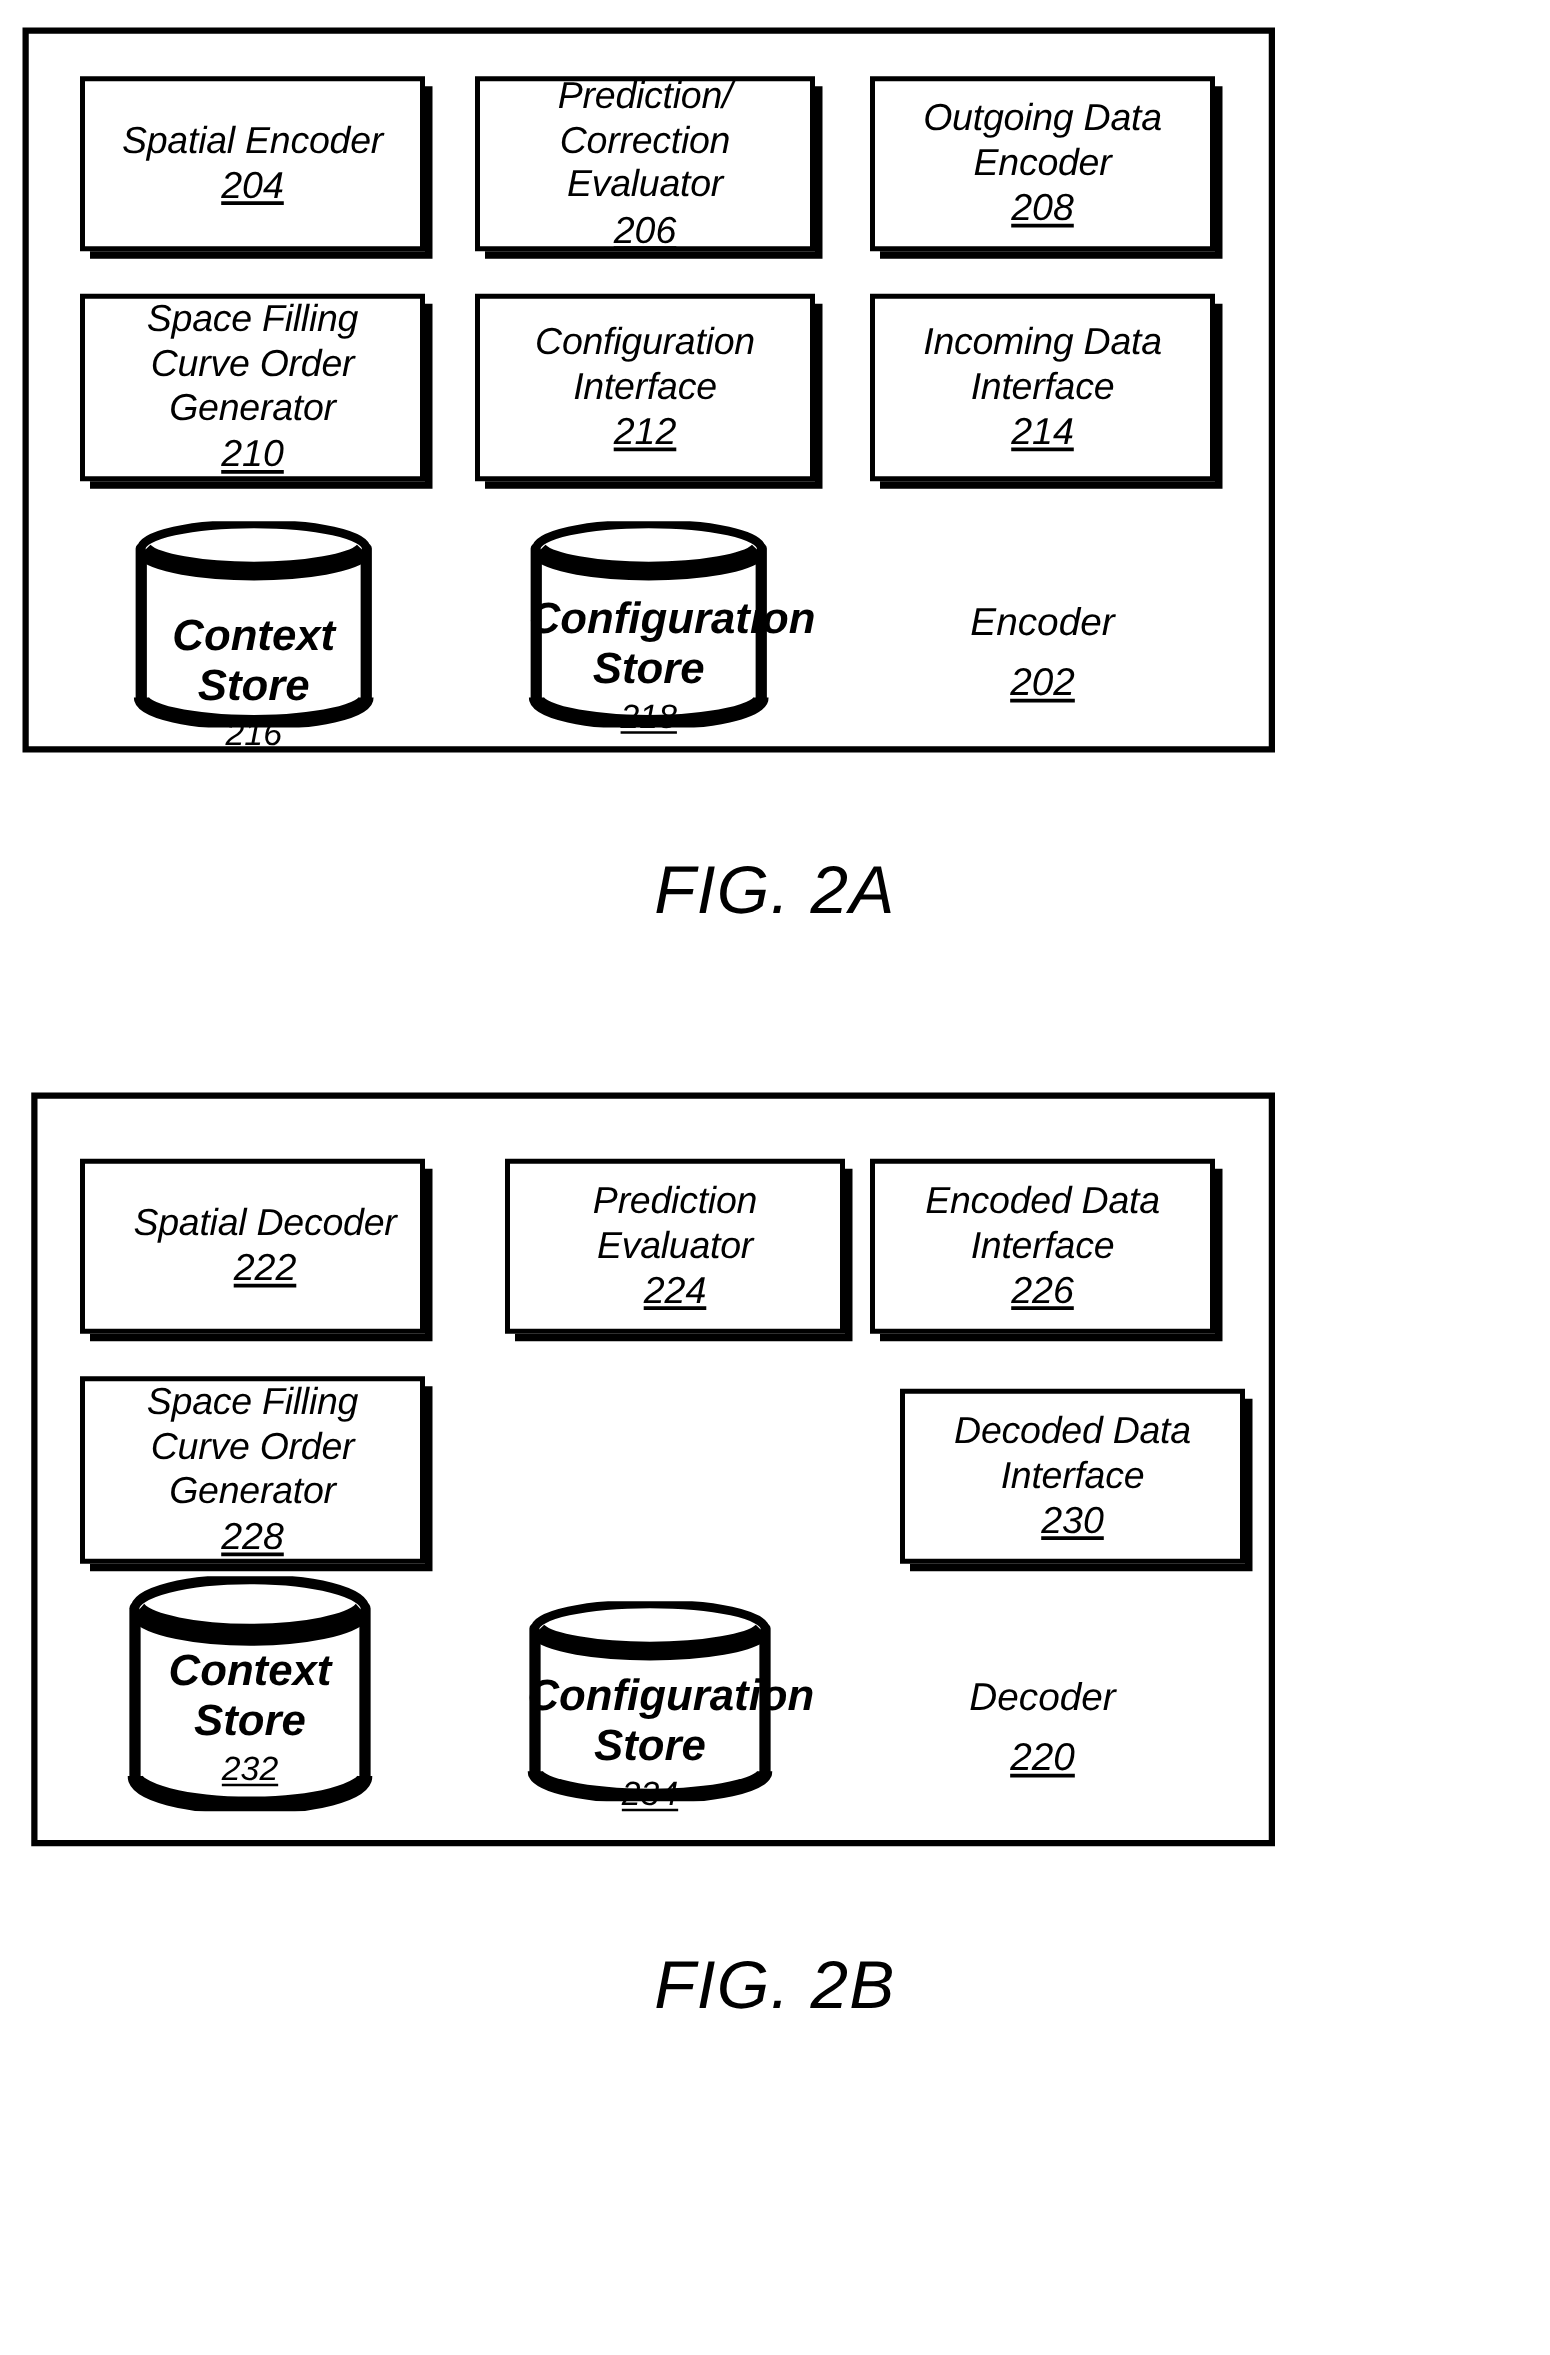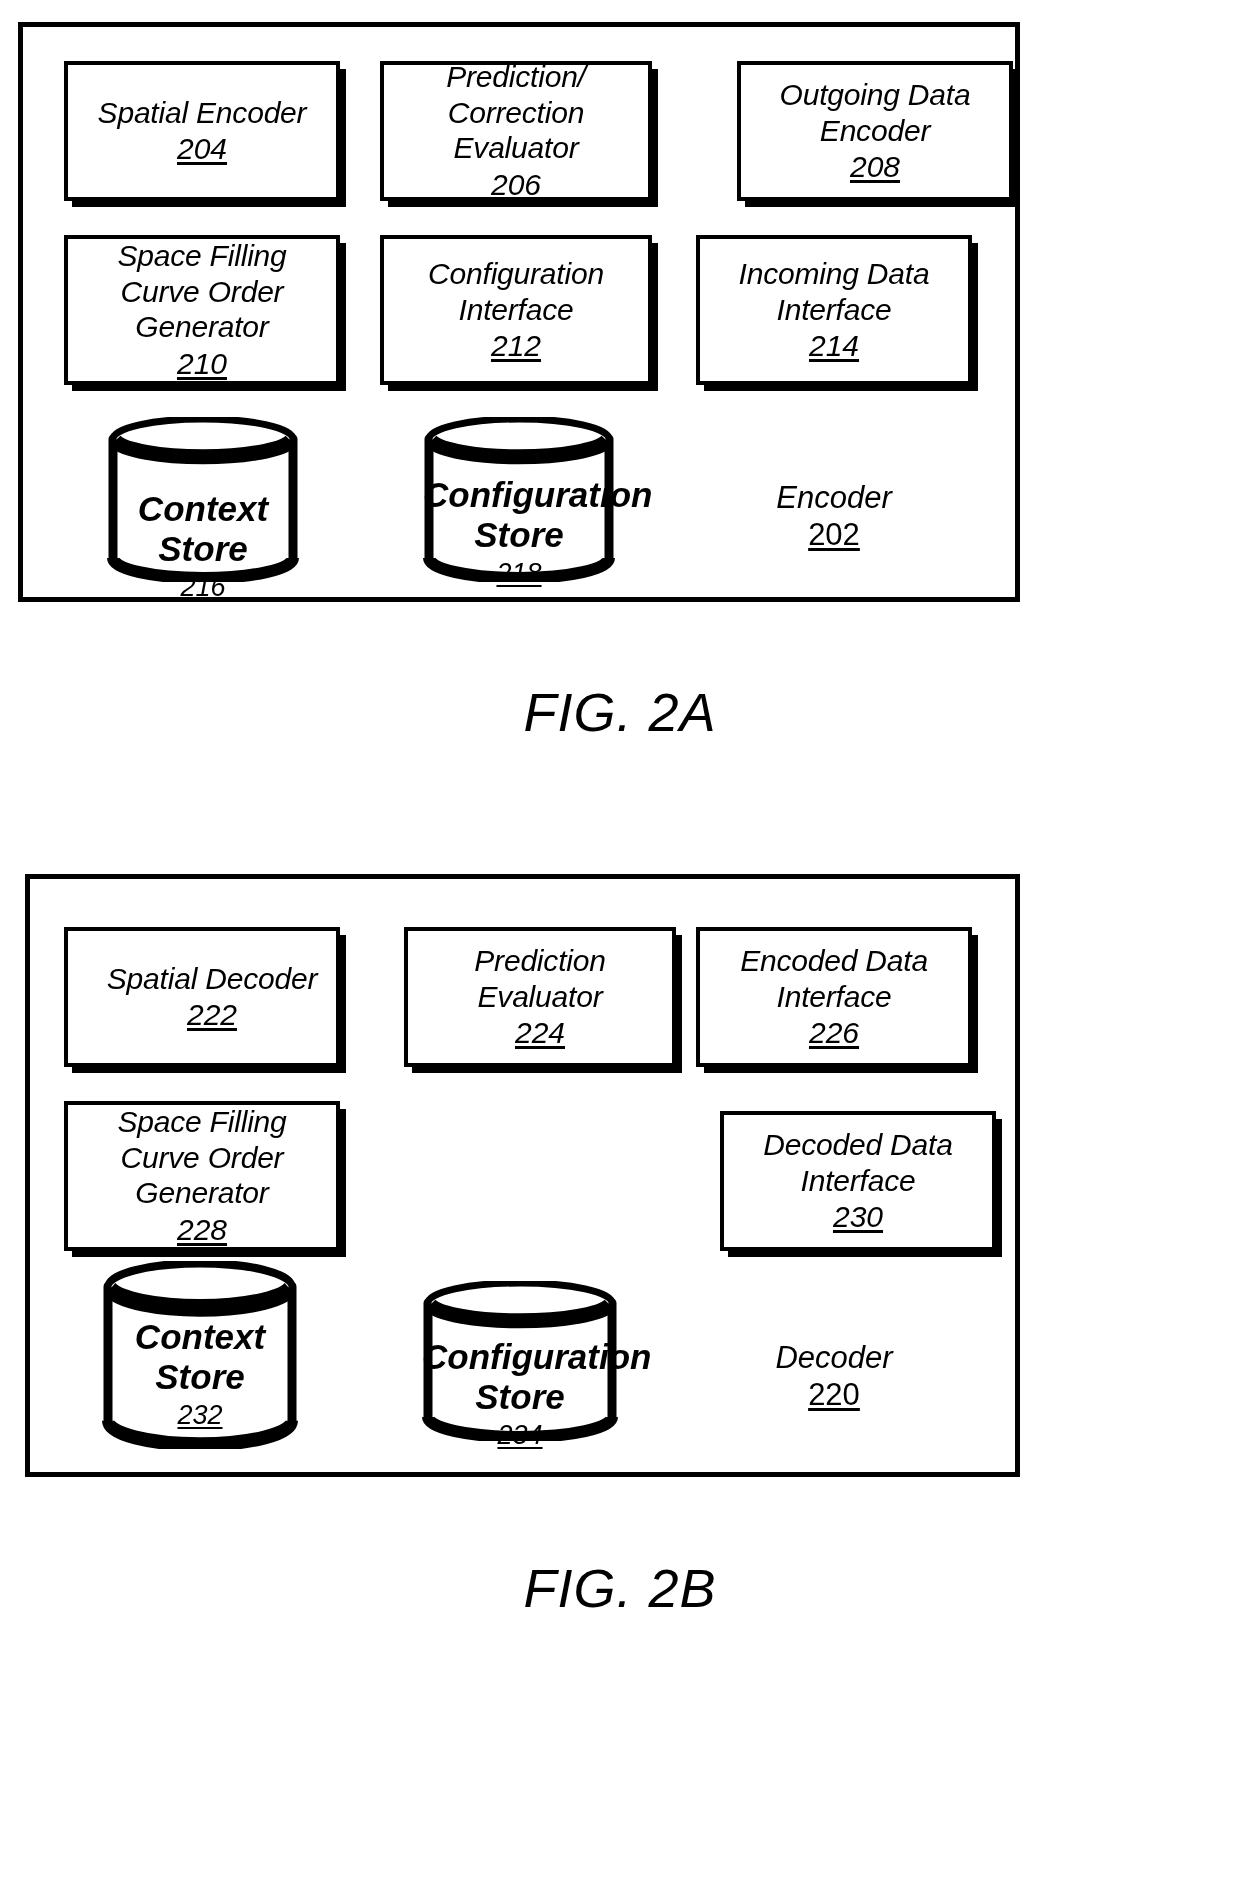--- a/index.html
+++ b/index.html
@@ -113,25 +113,26 @@
     text-align: center;
   }
   .frame-title .t-main {
     display: block;
     font-style: italic;
     font-size: 31px;
     line-height: 1.2;
   }
   .frame-title .t-ref {
     display: inline-block;
+    font-style: italic;
     font-size: 31px;
     line-height: 1.2;
     text-decoration: underline;
     text-underline-offset: 3px;
-    margin-top: 0;
+    margin-top: 11px;
   }
 
   
   .fig-caption {
     position: absolute;
     width: 100%;
     left: 0;
     text-align: center;
     font-style: italic;
     font-size: 54px;
@@ -156,21 +157,21 @@
 
     <div class="comp-box" style="left:357px; top:34px; width:272px; height:140px;">
       <span class="comp-inner">
         <span class="comp-label">Prediction/
 Correction
 Evaluator</span>
         <span class="comp-ref">206</span>
       </span>
     </div>
 
-    <div class="comp-box" style="left:673px; top:34px; width:276px; height:140px;margin-left:41px;">
+    <div class="comp-box" style="left:673px; top:34px; width:276px; height:140px;">
       <span class="comp-inner">
         <span class="comp-label">Outgoing Data
 Encoder</span>
         <span class="comp-ref">208</span>
       </span>
     </div>
 
     <div class="comp-box" style="left:41px; top:208px; width:276px; height:150px;">
       <span class="comp-inner">
         <span class="comp-label">Space Filling

